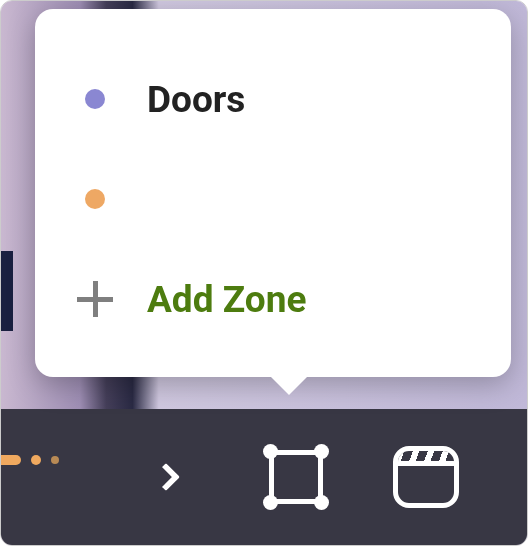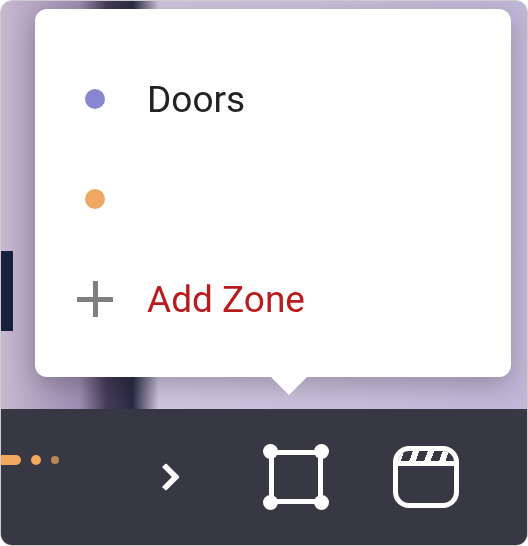--- a/index.html
+++ b/index.html
@@ -55,23 +55,24 @@
   .orange-dots .dot1 { width: 10px; height: 10px; background: #f0a95f; border-radius: 50%; }
   .orange-dots .dot2 { width: 8px; height: 8px; background: #b88a55; border-radius: 50%; }
 
   .popover {
     position: absolute;
     top: 8px;
     left: 34px;
     width: 476px;
     height: 368px;
     background: #fff;
-    border-radius: 12px;
+    border-radius: 18px;
     box-shadow: 0 8px 28px rgba(0,0,0,0.25);
     padding: 40px 40px 30px 40px;
+    font-weight: bold;
   }
   .popover::after {
     content: "";
     position: absolute;
     left: 234px;
     bottom: -18px;
     width: 0; height: 0;
     border-left: 20px solid transparent;
     border-right: 20px solid transparent;
     border-top: 20px solid #fff;
@@ -90,21 +91,21 @@
     justify-content: center;
     flex-shrink: 0;
   }
   .row .bullet {
     width: 20px; height: 20px; border-radius: 50%;
   }
   .row .label {
     font-size: 37px;
     color: #222;
   }
-  .row.add .label { color: #b91c1c; }
+  .row.add .label { color: #4d7c0f; }
   .plus {
     width: 36px; height: 36px; position: relative;
     display: flex; align-items: center; justify-content: center;
   }
   .plus::before, .plus::after {
     content: ""; position: absolute; background: #7f7f7f;
   }
   .plus::before { width: 36px; height: 5px; }
   .plus::after  { width: 5px; height: 36px; }
 

